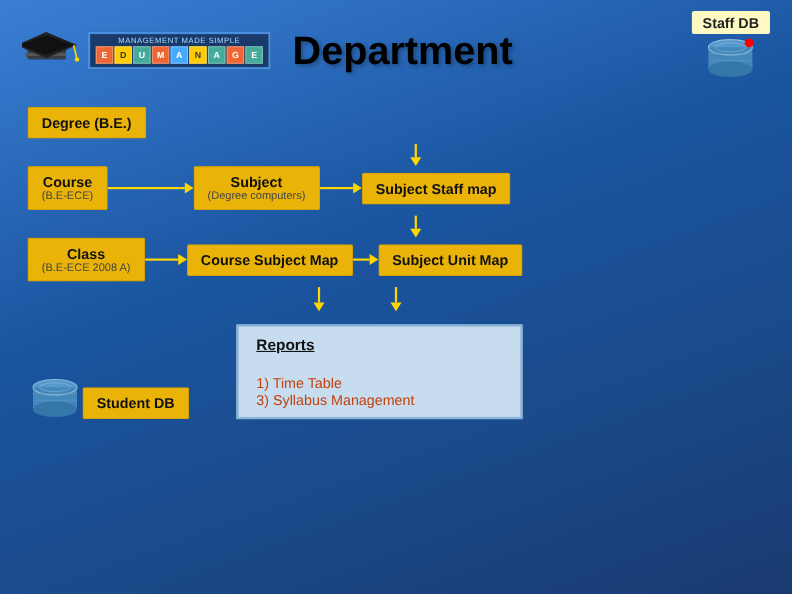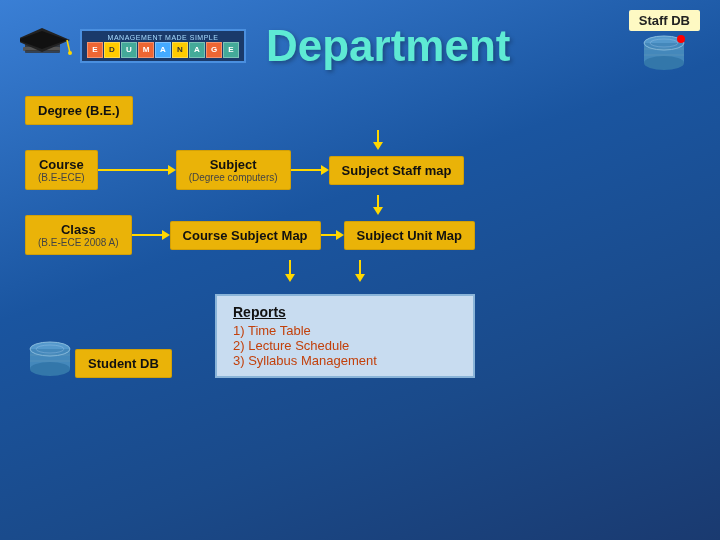--- a/index.html
+++ b/index.html
@@ -77,23 +77,23 @@
 
     .logo-slogan {
       font-size: 7px;
       color: #adf;
       letter-spacing: 0.5px;
       text-align: center;
       margin-bottom: 1px;
     }
 
     .page-title {
-      font-size: 44px;
-      font-weight: bold;
-      color: #5eead4;
+      font-size: 36px;
+      font-weight: bold;
+      color: #000000;
       text-shadow: 2px 2px 4px rgba(0,0,0,0.3);
       margin-left: 10px;
     }
 
     
     .main-area {
       padding: 5px 25px;
       position: relative;
     }
 
@@ -126,21 +126,21 @@
       padding: 8px 16px;
       display: inline-block;
       min-width: 260px;
     }
 
     .reports-title {
       font-size: 14px;
       font-weight: bold;
       color: #111;
       text-decoration: underline;
-      margin-bottom: 3px;
+      margin-bottom: 20px;
     }
 
     .reports-item {
       font-size: 13px;
       color: #c2410c;
     }
 
     
     .row1 { display: flex; align-items: center; margin-bottom: 5px; }
     .row2 { display: flex; align-items: center; margin-bottom: 5px; }
@@ -357,21 +357,20 @@
       <div class="varrow">
         <div class="vl" style="height:14px;"></div>
         <div class="vad"></div>
       </div>
     </div>
 
     
     <div class="reports-section" style="margin-left:190px;">
       <div class="reports-title">Reports</div>
       <div class="reports-item">1) Time Table</div>
-      <div class="reports-item">2) Lecture Schedule</div>
       <div class="reports-item">3) Syllabus Management</div>
     </div>
 
     
     <div style="position:absolute;bottom:0;left:25px;">
 
       <div style="display:flex;flex-direction:row;align-items:center;gap:0;">
         <svg width="50" height="42" viewBox="0 0 50 42">
           <ellipse cx="25" cy="8" rx="20" ry="7" fill="#5599cc"></ellipse>
           <rect x="5" y="8" width="40" height="20" fill="#4488bb"></rect>

